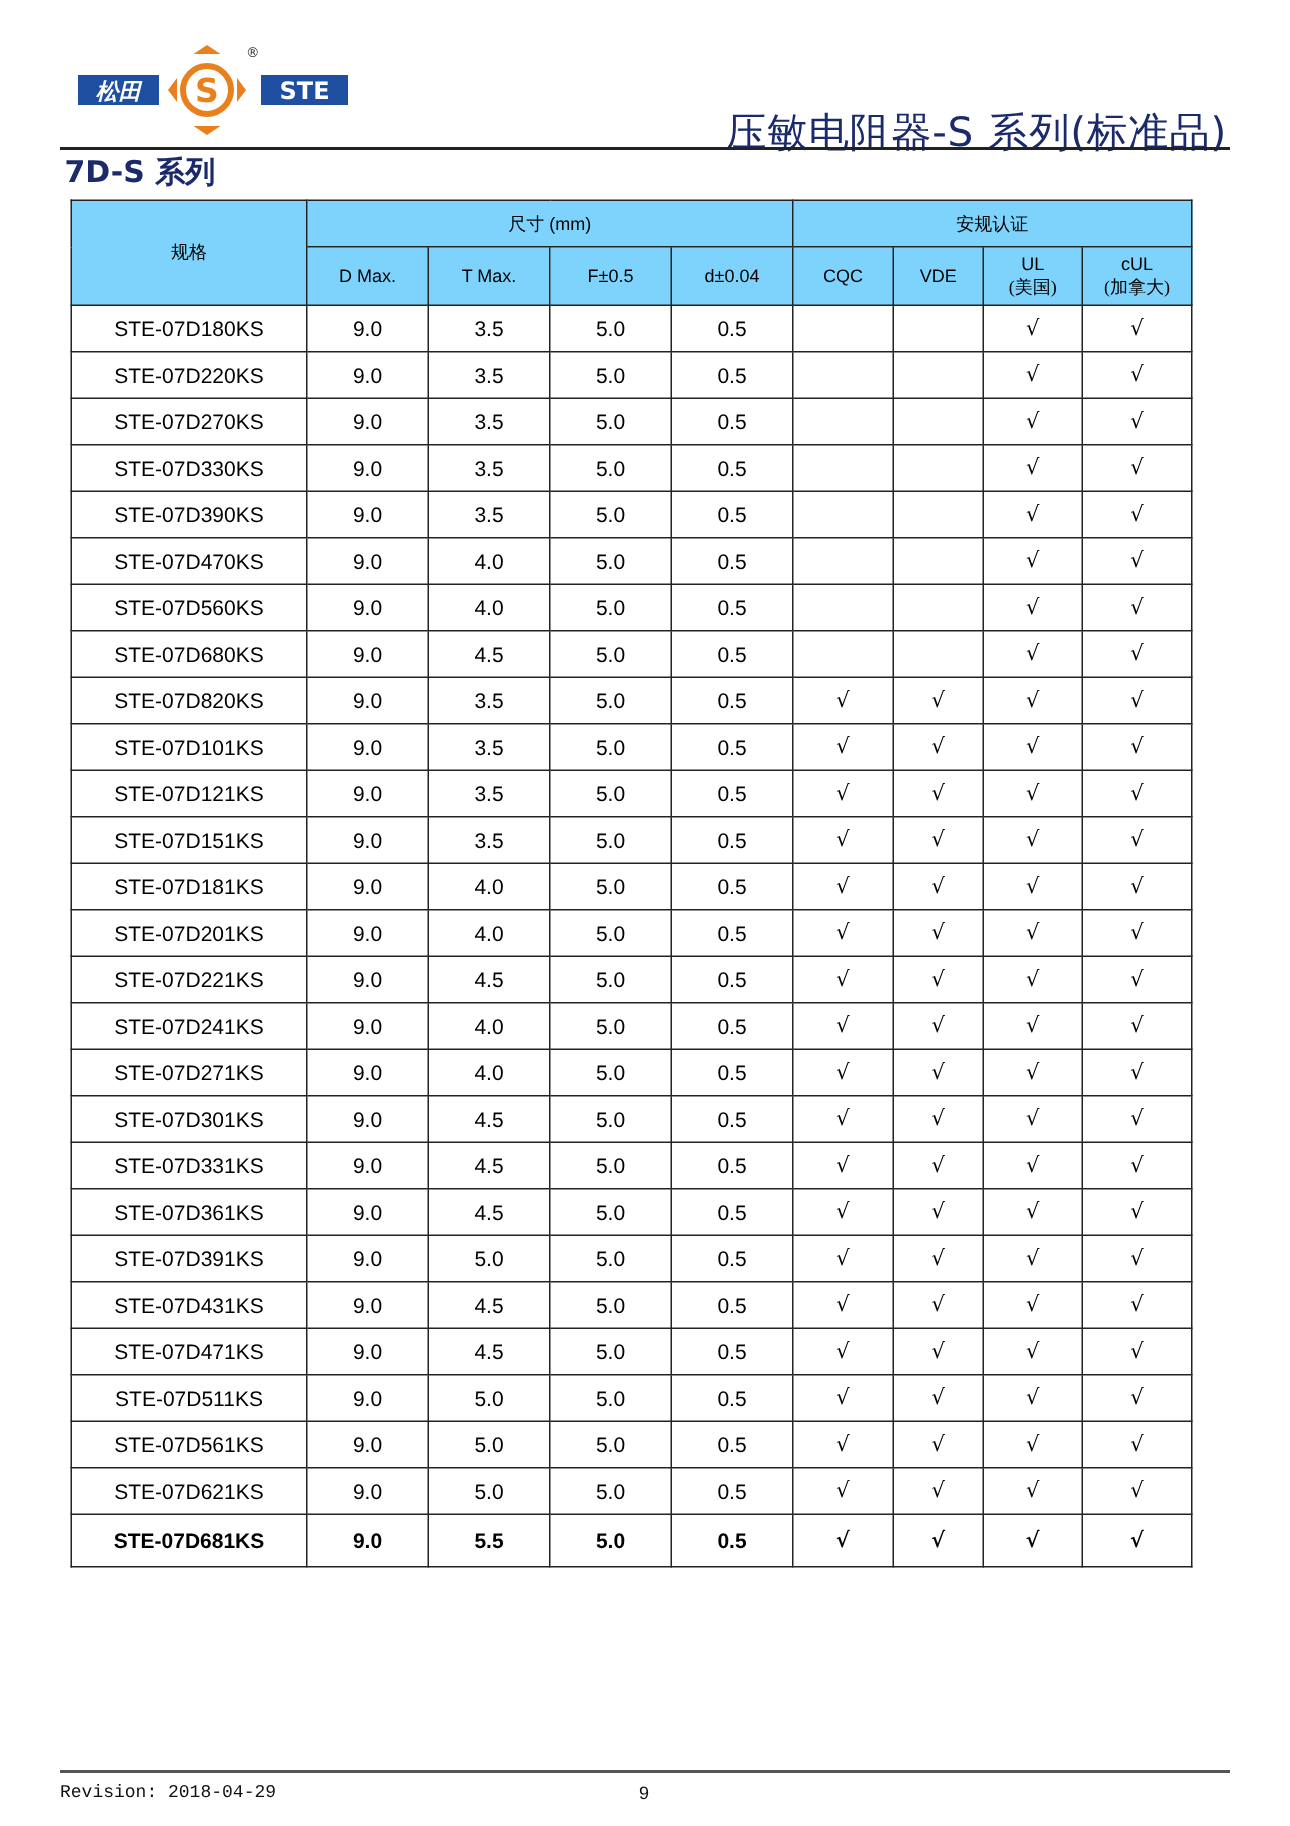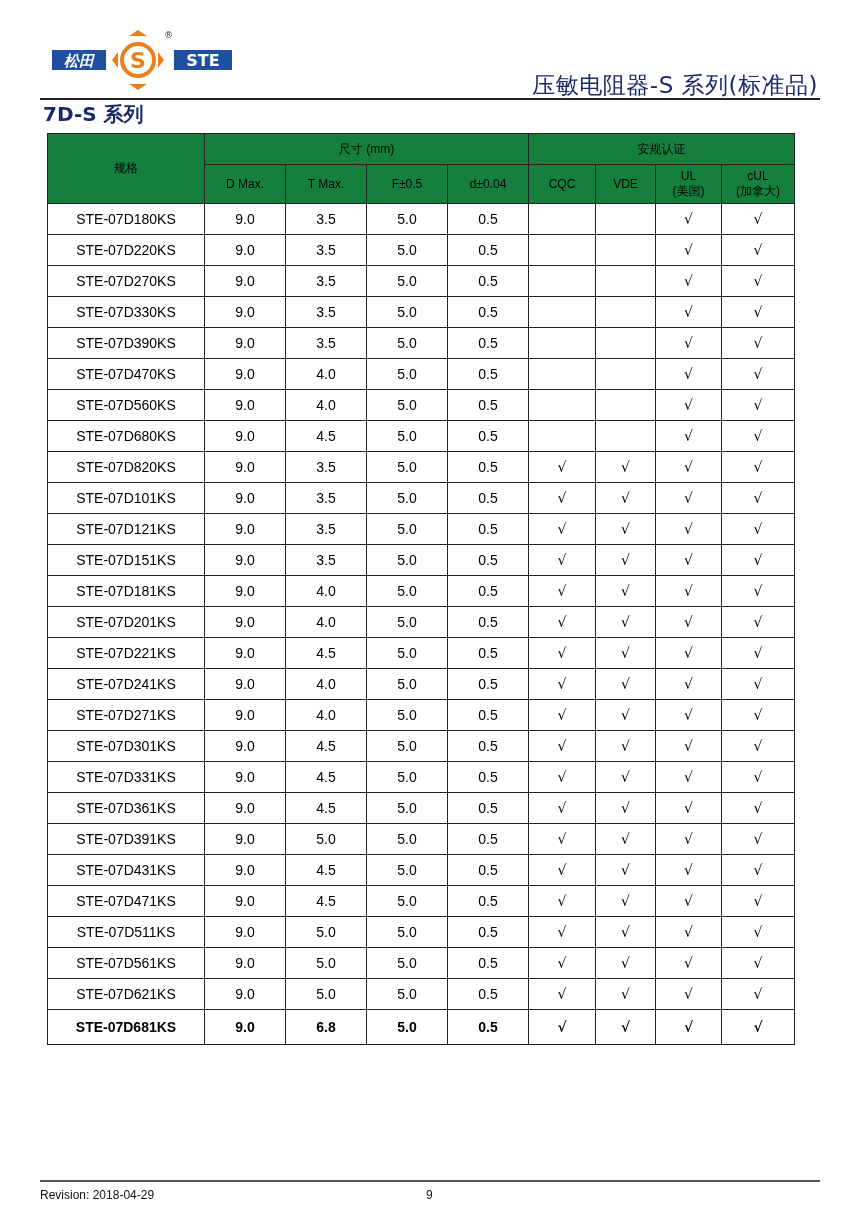--- a/index.html
+++ b/index.html
@@ -1,37 +1,37 @@
 <!DOCTYPE html>
 <html><head>
 <meta charset="utf-8">
 <style>
   html, body { margin:0; padding:0; background:#ffffff; }
   body { width:860px; height:1217px; position:relative; overflow:hidden;
          font-family:"Liberation Sans", "DejaVu Sans", sans-serif; color:#000; }
   .logo { position:absolute; left:52px; top:30px; width:184px; height:62px; }
-  .header-title { position:absolute; right:42px; top:70px; font-size:23px;
+  .header-title { position:absolute; right:42px; top:70px; font-size:27px;
                   color:#1b2a6b; font-family:"DejaVu Sans", sans-serif; letter-spacing:0.5px; }
   .header-rule { position:absolute; left:40px; top:98px; width:780px; height:2px; background:#222; }
   .section-title { position:absolute; left:43px; top:101px; font-size:20px; font-weight:bold;
                    color:#1b2a6b; font-family:"DejaVu Sans", sans-serif; }
   table.spec { position:absolute; left:47px; top:133px; border-collapse:collapse;
                table-layout:fixed; width:747px; }
   table.spec td, table.spec th { border:1.6px solid #222; text-align:center; vertical-align:middle;
                padding:0; font-size:14px; font-weight:normal; }
-  table.spec th { background:#15803d; font-size:12px; }
+  table.spec th { background:#7dd3fc; font-size:12px; }
   table.spec th.group { height:30px; font-weight:normal; }
   table.spec th.sub { height:38px; }
-  .cn-sub { font-family:Liberation Sans, sans-serif; font-size:12px; line-height:15px; display:block; }
+  .cn-sub { font-family:Liberation Serif, serif; font-size:12px; line-height:15px; display:block; }
   .en-sub { display:block; line-height:15px;text-align:center; }
   table.spec td { height:30px; }
   table.spec tr.last td { height:34px;font-weight:bold; }
   td.check { font-family:"DejaVu Serif", serif; font-size:13px; }
   .footer-rule { position:absolute; left:40px; top:1180px; width:780px; height:1.5px; background:#555; }
-  .footer-rev { position:absolute; left:40px; top:1188px; font-size:12px; color:#111; }
+  .footer-rev { position:absolute; left:40px; top:1188px; font-size:12px; color:#111;font-family:Liberation Mono, monospace; }
   .footer-page { position:absolute; left:426px; top:1188px; font-size:12px; color:#111; }
 </style>
 </head>
 <body>
 
 <svg class="logo" viewBox="0 0 184 62">
   <rect x="0" y="20" width="54" height="20" fill="#1e4fa0"></rect>
   <text x="27" y="36" text-anchor="middle" font-size="15" font-weight="bold" font-style="italic" fill="#ffffff" font-family="DejaVu Sans, sans-serif">松田</text>
   <polygon points="77,6 86,0 95,6" fill="#e8801e"></polygon>
   <polygon points="77,54 86,60 95,54" fill="#e8801e"></polygon>
@@ -366,21 +366,21 @@
         <td>5.0</td>
         <td>0.5</td>
         <td class="check">√</td>
         <td class="check">√</td>
         <td class="check">√</td>
         <td class="check">√</td>
       </tr>
       <tr class="last">
         <td>STE-07D681KS</td>
         <td>9.0</td>
-        <td>6.8</td>
+        <td>5.5</td>
         <td>5.0</td>
         <td>0.5</td>
         <td class="check">√</td>
         <td class="check">√</td>
         <td class="check">√</td>
         <td class="check">√</td>
       </tr>
     </tbody>
 </table>
 

